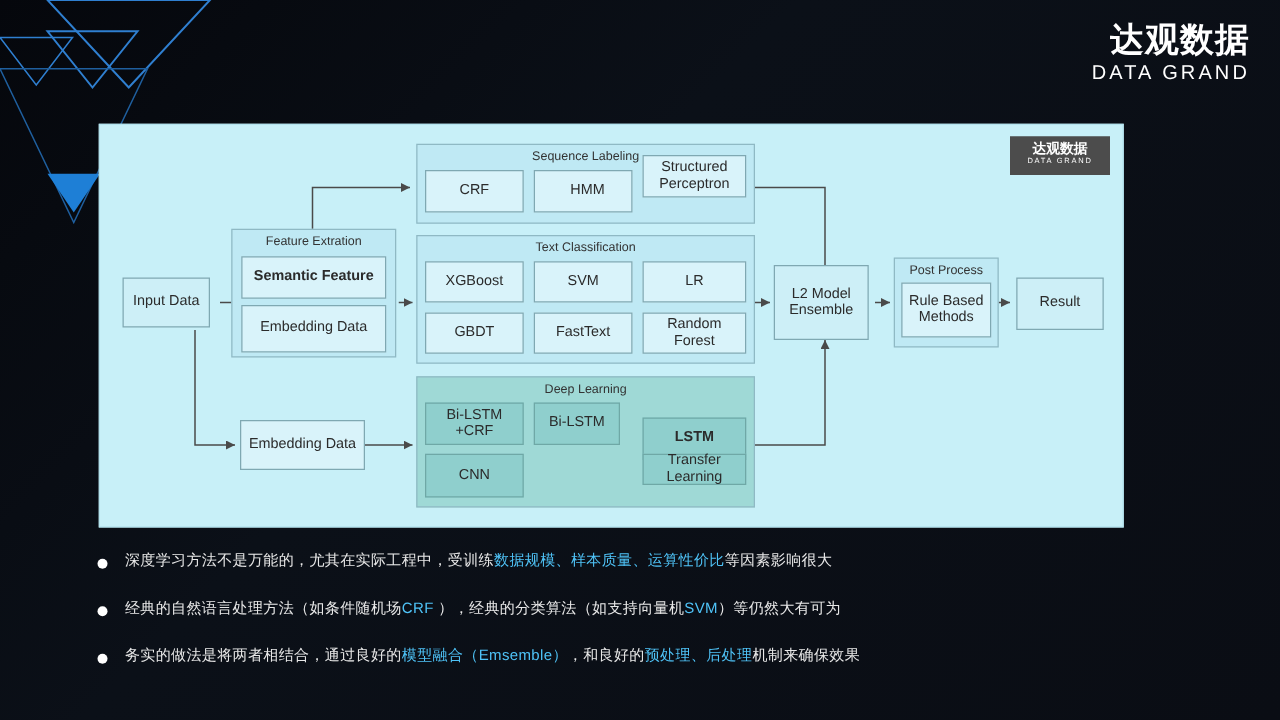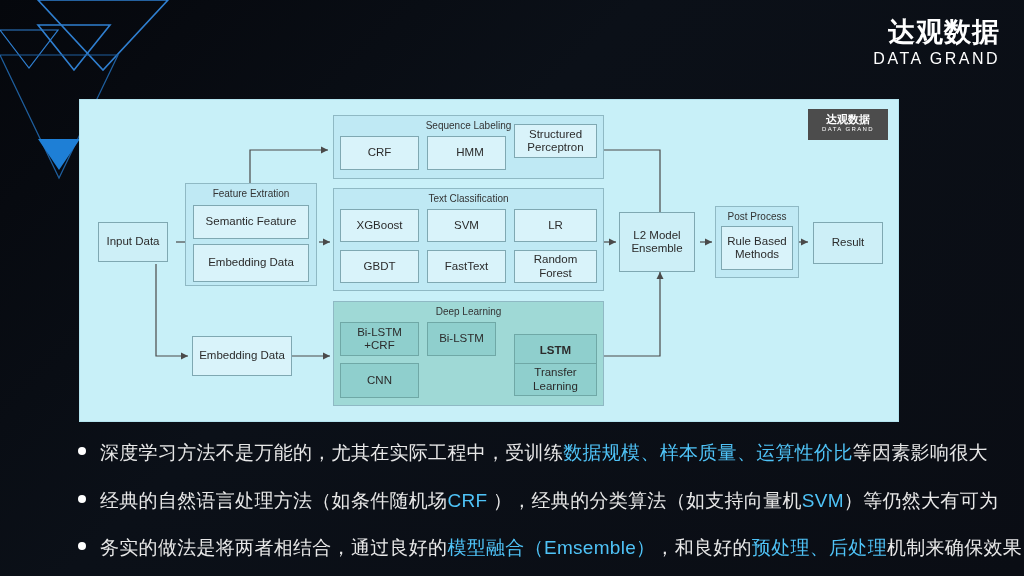--- a/index.html
+++ b/index.html
@@ -136,21 +136,21 @@
     width: 8px;
     height: 8px;
     border-radius: 50%;
     background: #ffffff;
     margin-top: 7px;
     margin-right: 14px;
     flex: 0 0 auto;
   }
   .btext {
     color: #e8e8e8;
-    font-size: 19px;
+    font-size: 12px;
     line-height: 1.4;
     letter-spacing: 0.3px;
   }
   .btext em {
     font-style: normal;
     color: #4fc3f7;
   }
 </style>
 </head>
 <body>
@@ -205,21 +205,21 @@
     </g>
   </svg>
 
   <div class="node plain" style="left:18px; top:122px; width:70px; height:40px;">
     <span>Input Data</span>
   </div>
 
   <div class="group blue" style="left:105px; top:83px; width:132px; height:103px;">
     <div class="group-title">Feature Extration</div>
   </div>
-  <div class="node" style="left:113px; top:105px; width:116px; height:34px;">
+  <div class="node" style="left:113px; top:105px; width:116px; height:34px;font-weight:bold;">
     <span>Semantic Feature</span>
   </div>
   <div class="node" style="left:113px; top:144px; width:116px; height:38px;">
     <span>Embedding Data</span>
   </div>
 
   <div class="node" style="left:112px; top:236px; width:100px; height:40px;">
     <span>Embedding Data</span>
   </div>
 
@@ -266,21 +266,21 @@
   </div>
   <div class="node tealbox" style="left:347px; top:222px; width:69px; height:34px;">
     <span>Bi-LSTM</span>
   </div>
   <div class="node tealbox" style="left:434px; top:234px; width:83px; height:34px;font-weight:bold;">
     <span>LSTM</span>
   </div>
   <div class="node tealbox" style="left:260px; top:263px; width:79px; height:35px;justify-content:center;">
     <span>CNN</span>
   </div>
-  <div class="node tealbox" style="left:434px; top:263px; width:83px; height:33px;">
+  <div class="node tealbox" style="left:434px; top:263px; width:83px; height:25px;">
     <span>Transfer Learning</span>
   </div>
 
   <div class="node plain" style="left:539px; top:112px; width:76px; height:60px;">
     <span>L2 Model Ensemble</span>
   </div>
 
   <div class="group blue" style="left:635px; top:106px; width:84px; height:72px;">
     <div class="group-title">Post Process</div>
   </div>

